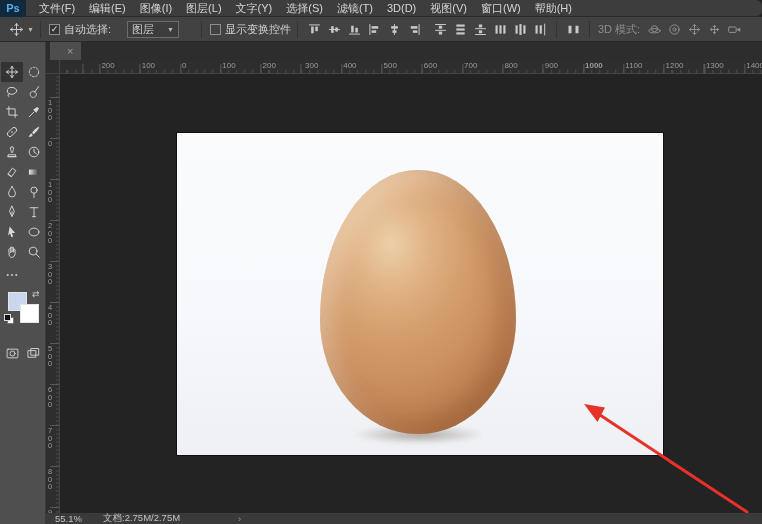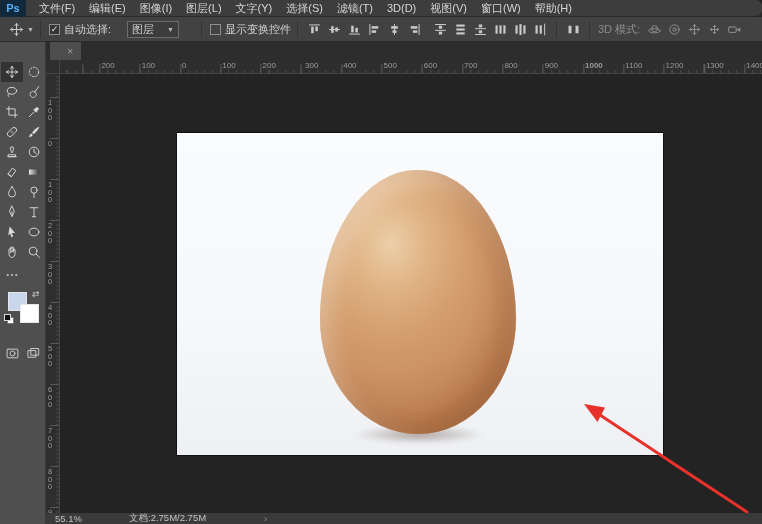--- a/index.html
+++ b/index.html
@@ -104,21 +104,21 @@
                 background:radial-gradient(50% 50% at 50% 40%,
                    rgba(120,100,92,.55) 0%, rgba(150,140,134,.28) 50%, rgba(200,200,200,0) 78%);
                 filter:blur(2px); border-radius:50%; }
   .annot { position:absolute; left:0; top:0; width:702px; height:439px; }
 
   
   .statusbar { position:absolute; left:46px; top:513px; width:740px; height:11px;
                background:#3a3a3a; display:flex; align-items:center;
                color:#c3c3c3; font-size:9.5px; z-index:22; }
   .sb-zoom { margin-left:9px; width:44px; }
-  .sb-doc { margin-left:30px; }
+  .sb-doc { margin-left:4px; }
   .sb-chev { margin-left:58px; color:#9a9a9a; }
 </style>
 </head>
 <body>
 
 <div id="app">
 
   <div class="menubar">
     <div class="ps-logo">Ps</div>
     <div id="menu-items" style="display:flex;">

